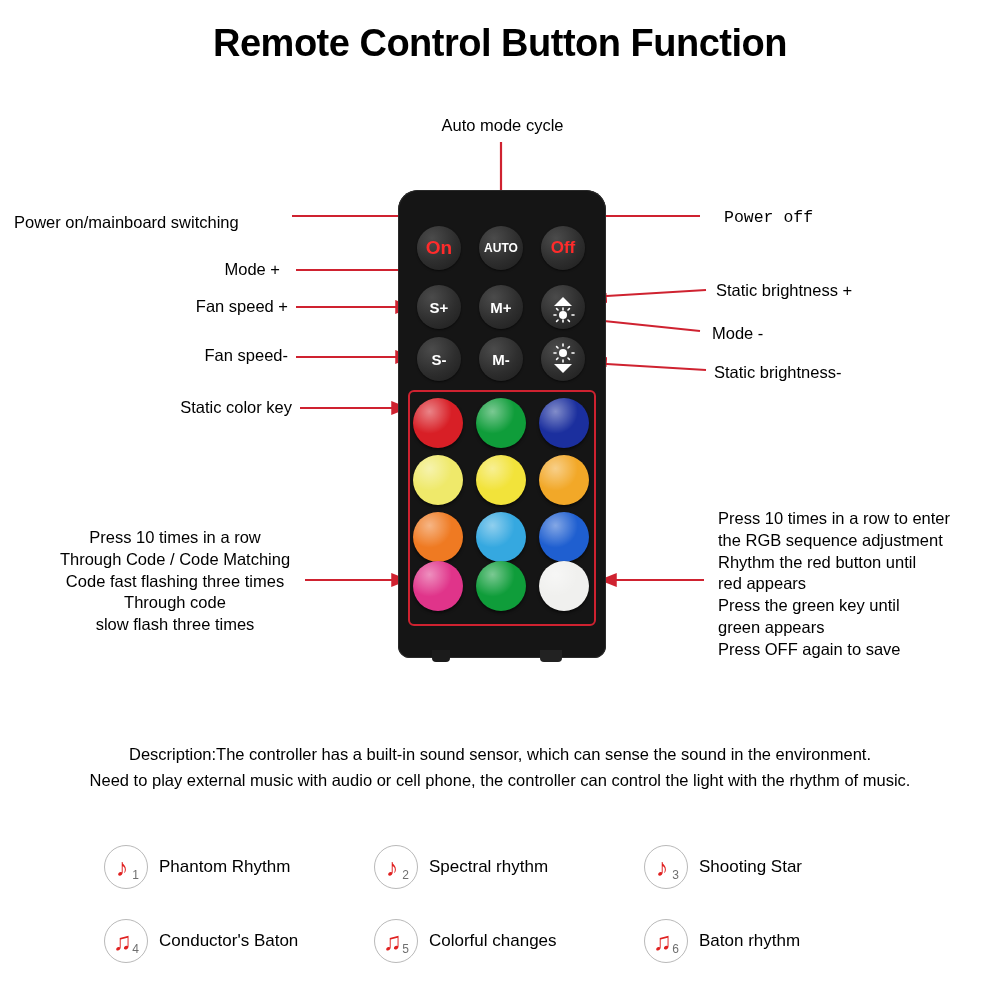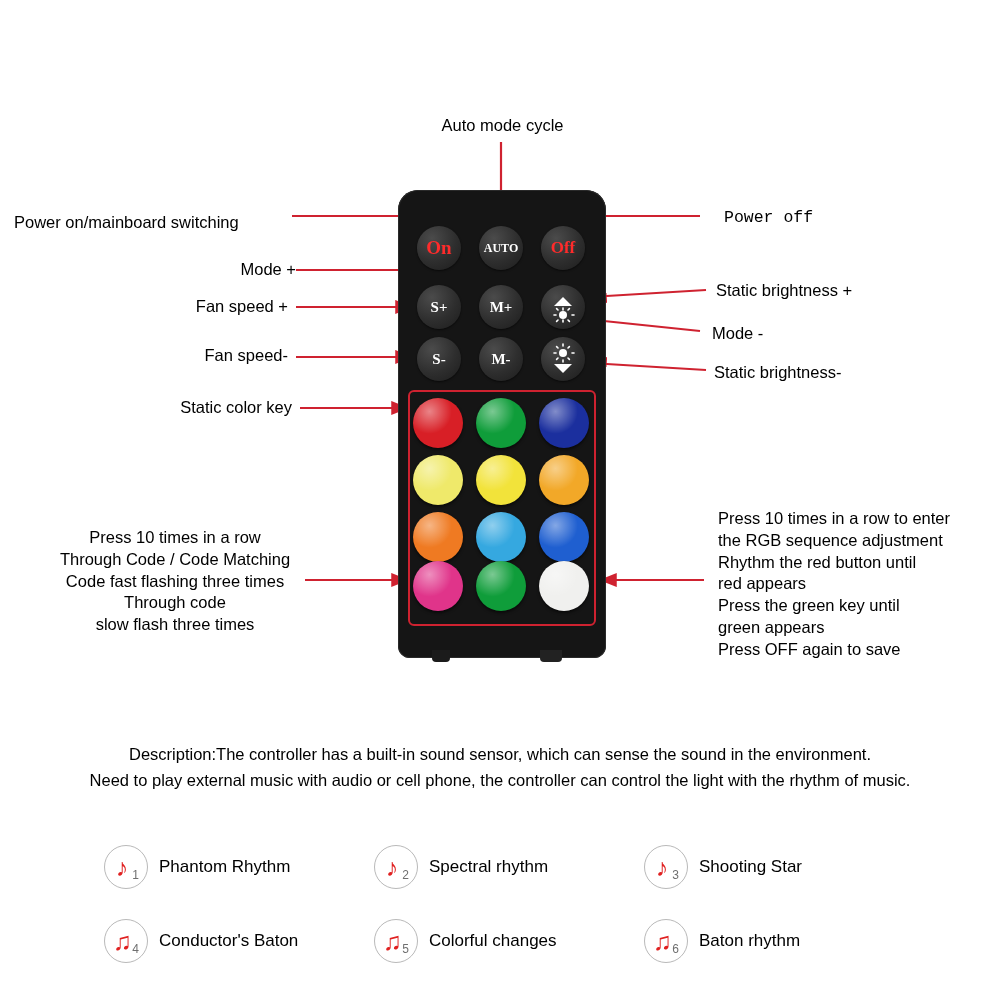--- a/index.html
+++ b/index.html
@@ -61,21 +61,21 @@
     background: #222;
     border-radius: 0 0 4px 4px;
   }
 
   .btn {
     position: absolute;
     border-radius: 50%;
     display: flex;
     align-items: center;
     justify-content: center;
-    font-family: Liberation Serif, serif;
+    font-family: Liberation Sans, sans-serif;
     font-weight: bold;
     user-select: none;
   }
   .btn-round {
     width: 44px;
     height: 44px;
     background: radial-gradient(circle at 34% 28%, #4b4b4b 0%, #2e2e2e 55%, #1d1d1d 100%);
     color: #ffffff;
     font-size: 15px;
     box-shadow: 0 1px 2px rgba(0,0,0,.6);
@@ -188,20 +188,21 @@
     font-size: 17px;
     color: #000;
     white-space: nowrap;
   }
 </style>
 </head>
 <body>
 
 <div id="stage">
 
+  <div class="title">Remote Control Button Function</div>
 
   <svg id="lines" viewBox="0 0 1000 1000">
     <defs>
       <marker id="arrow" markerWidth="9" markerHeight="9" refX="7.6" refY="3.2" orient="auto">
         <path d="M0,0 L8,3.2 L0,6.4 z" fill="#cf2230"></path>
       </marker>
     </defs>
     <g stroke="#cf2230" stroke-width="2.2" fill="none">
 
       <path d="M501,142 L501,262" marker-end="url(#arrow)"></path>
@@ -297,21 +298,21 @@
   <div class="color-btn" style="left: 413px; top: 561px; background: radial-gradient(circle at 33% 27%, rgba(255, 255, 255, 0.45) 0%, rgba(255, 255, 255, 0) 45%), rgb(224, 52, 138);"></div>
   <div class="color-btn" style="left: 476px; top: 561px; background: radial-gradient(circle at 33% 27%, rgba(255, 255, 255, 0.45) 0%, rgba(255, 255, 255, 0) 45%), rgb(15, 157, 58);"></div>
   <div class="color-btn" style="left: 539px; top: 561px; background: radial-gradient(circle at 33% 27%, rgba(255, 255, 255, 0.45) 0%, rgba(255, 255, 255, 0) 45%), rgb(240, 240, 238);"></div>
 
   <div class="lbl center" style="left:420px; top:115px; width:165px;">Auto mode cycle</div>
 
   <div class="lbl" style="left:14px; top:212px;">Power on/mainboard switching</div>
 
   <div class="lbl" style="left:724px; top:207px;font-family:Liberation Mono, monospace;">Power off</div>
 
-  <div class="lbl left" style="left:128px; top:259px; width:168px;">Mode +</div>
+  <div class="lbl left" style="left:112px; top:259px; width:168px;">Mode +</div>
 
   <div class="lbl left" style="left:110px; top:296px; width:178px;">Fan speed +</div>
 
   <div class="lbl left" style="left:110px; top:345px; width:178px;">Fan speed-</div>
 
   <div class="lbl" style="left:716px; top:280px;">Static brightness +</div>
 
   <div class="lbl" style="left:712px; top:323px;"> Mode -</div>
 
   <div class="lbl" style="left:714px; top:362px;">Static brightness-</div>

